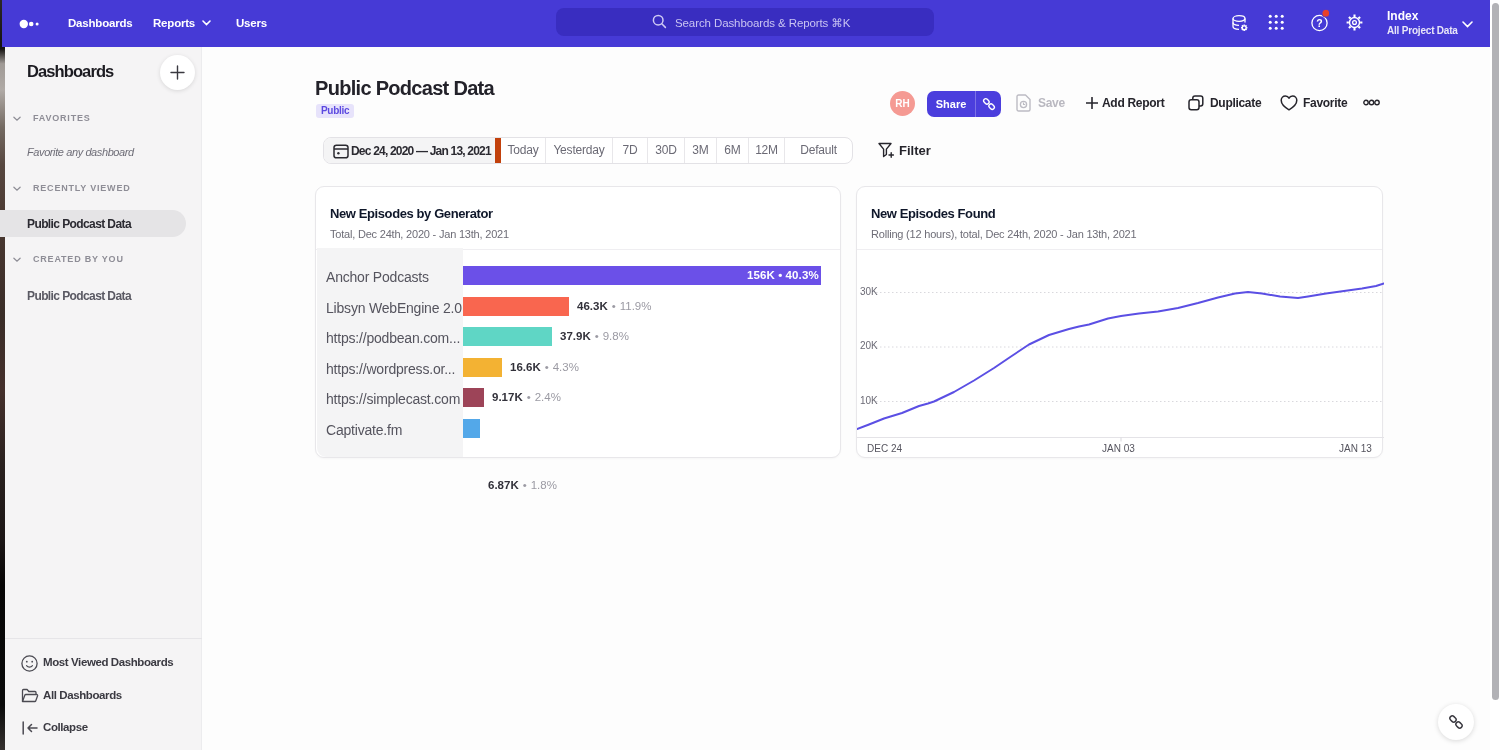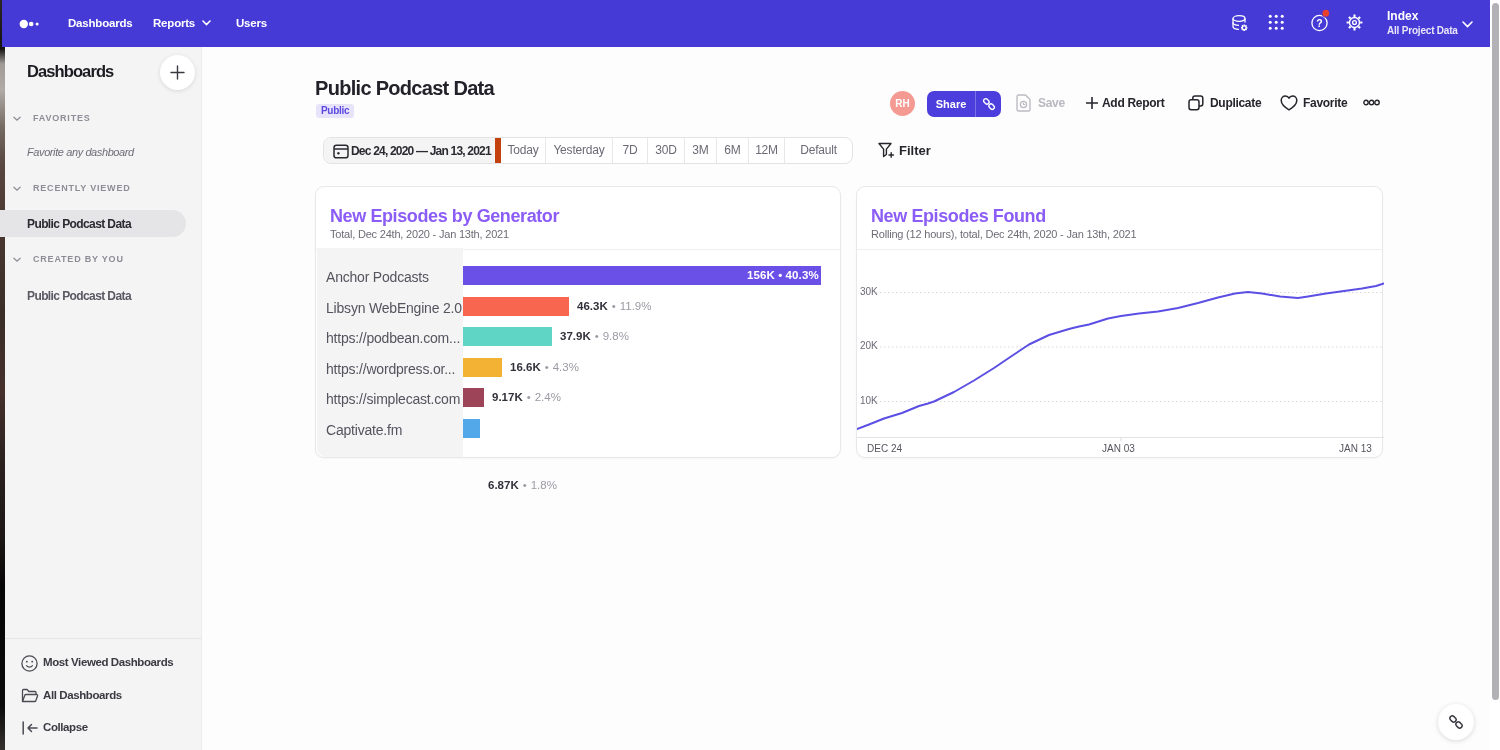--- a/index.html
+++ b/index.html
@@ -61,21 +61,21 @@
 #dateleft span { position:absolute; left:27px; top:6px; font-size:12px; font-weight:700; letter-spacing:-0.8px; color:#2b2a31; white-space:nowrap; }
 .seg { position:absolute; top:0; height:25px; line-height:25px; text-align:center; font-size:12px; letter-spacing:-0.2px; color:#6b6a75; border-right:1px solid #e8e7ea; }
 .seg:last-child { border-right:none; }
 #filter { left:878px; top:142px; }
 #filterLbl { left:899px; top:143px; font-size:13px; font-weight:700; color:#26252c; }
 
 
 .card { background:#fff; border:1px solid #e8e7ea; border-radius:9px; box-shadow:0 1px 2px rgba(0,0,0,.03); }
 #card1 { left:315px; top:186px; width:526px; height:272px; }
 #card2 { left:856px; top:186px; width:527px; height:272px; }
-.ctitle { position:absolute; left:14px; top:19px; font-size:18px; font-weight:700; letter-spacing:-0.4px; color:#8b5cf6; }
+.ctitle { position:absolute; left:14px; top:19px; font-size:13px; font-weight:700; letter-spacing:-0.4px; color:#0f172a; }
 .csub { position:absolute; left:14px; top:41px; font-size:11px; letter-spacing:-0.2px; color:#6e6d77; }
 .cdiv { position:absolute; left:0; top:62px; width:100%; height:1px; background:#efeef1; }
 #labelcol { position:absolute; left:1px; top:61px; width:146px; height:209px; background:#f4f4f5; border-radius:0 0 0 9px; }
 .blabel { position:absolute; left:10px; width:131px; font-size:14px; letter-spacing:-0.2px; color:#55545e; white-space:nowrap; }
 .bar { position:absolute; left:147px; height:19px; }
 .bval { position:absolute; font-size:11.5px; white-space:nowrap; }
 .bval b { color:#32313a; font-weight:700; margin-right:4px; }
 .bval .dot { color:#9b9aa3; margin-right:4px; }
 .bval .pct { color:#9b9aa3; }
 #bv1 { color:#fff; font-weight:700; letter-spacing:0.1px; }
@@ -100,20 +100,27 @@
     <circle cx="12.2" cy="7" r="2.3" fill="#fff"></circle>
     <circle cx="18.1" cy="7" r="1.5" fill="#fff"></circle>
   </svg>
   <span class="abs nav" style="left:66px;">Dashboards</span>
   <span class="abs nav" style="left:151px;">Reports</span>
   <svg class="abs" style="left:200px; top:20px;" width="9" height="6" viewBox="0 0 9 6">
       <path d="M1 1l3.5 3.5L8 1" stroke="#fff" stroke-width="1.6" fill="none" stroke-linecap="round"></path>
     </svg>
   <span class="abs nav" style="left:234px;">Users</span>
 
+  <div class="abs" id="search">
+    <svg width="15" height="15" viewBox="0 0 15 15">
+        <circle cx="6.2" cy="6.2" r="4.8" stroke="#cfcaf4" stroke-width="1.5" fill="none"></circle>
+        <path d="M9.8 9.8l3.6 3.6" stroke="#cfcaf4" stroke-width="1.5" stroke-linecap="round"></path>
+      </svg>
+    <span>Search Dashboards &amp; Reports ⌘K</span>
+  </div>
 
   <svg class="abs tbicon" style="left:1229px;" width="18" height="19" viewBox="0 0 18 19">
     <ellipse cx="8" cy="4.5" rx="6" ry="2.8" stroke="#fff" stroke-width="1.3" fill="none"></ellipse>
     <path d="M2 4.5v8c0 1.55 2.7 2.8 6 2.8" stroke="#fff" stroke-width="1.3" fill="none"></path>
     <path d="M14 4.5v4" stroke="#fff" stroke-width="1.3" fill="none"></path>
     <path d="M2 8.5c0 1.55 2.7 2.8 6 2.8" stroke="#fff" stroke-width="1.3" fill="none"></path>
     <circle cx="13.2" cy="13.7" r="1.9" stroke="#fff" stroke-width="1.3" fill="none"></circle>
     <g stroke="#fff" stroke-width="1.5">
         <path d="M13.2 10.5v1.2M13.2 15.7v1.2M10 13.7h1.2M16.4 13.7h-1.2M10.9 11.4l.85.85M15.5 16l-.85-.85M15.5 11.4l-.85.85M10.9 16l.85-.85"></path>
       </g>

